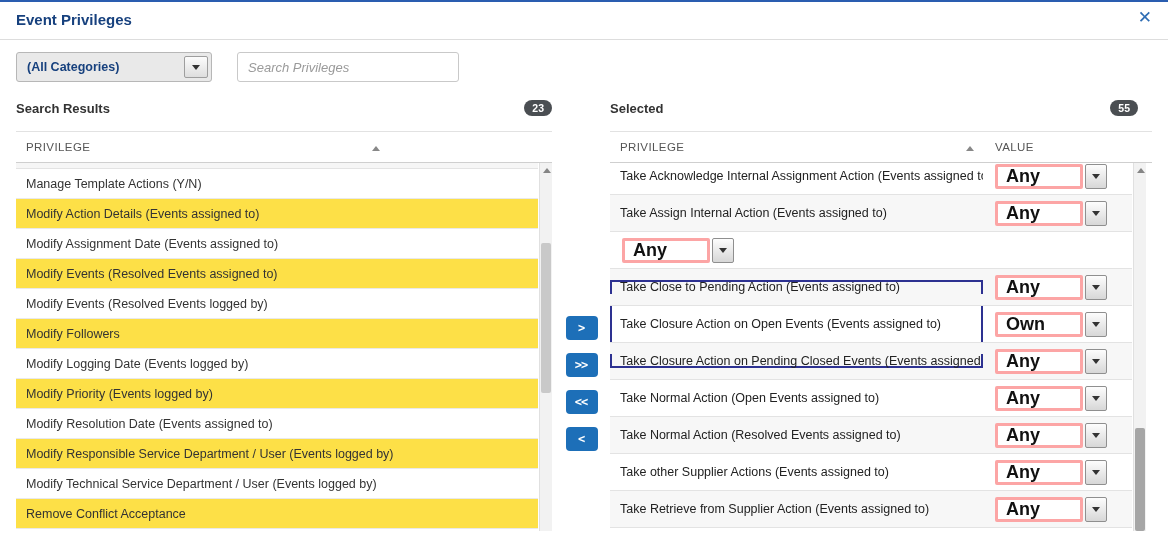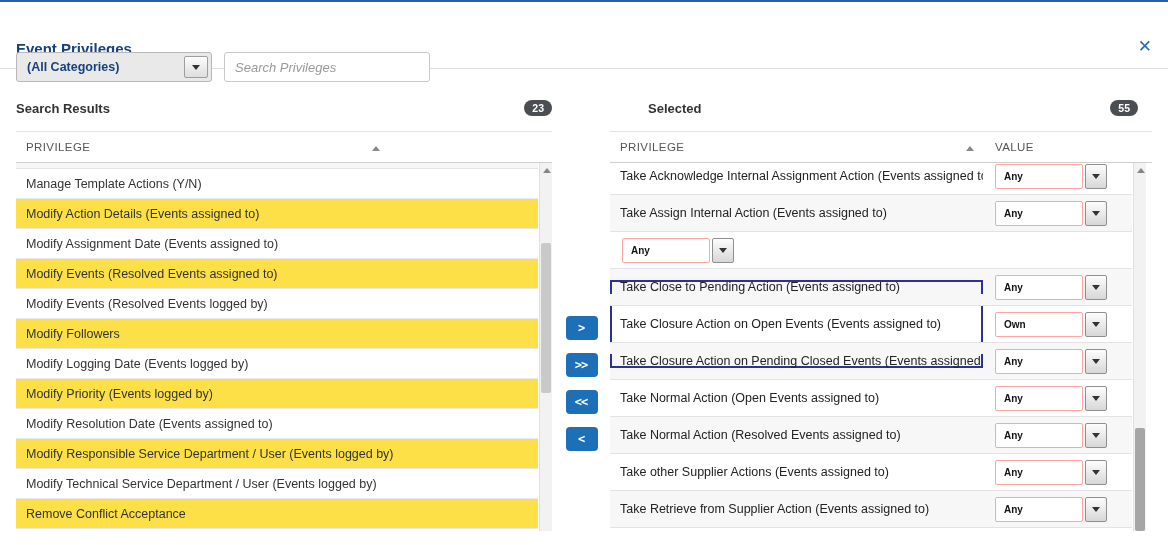--- a/index.html
+++ b/index.html
@@ -3,39 +3,39 @@
 <meta charset="utf-8">
 <style>
   * { box-sizing: border-box; }
   html,body { margin:0; padding:0; }
   body {
     width:1168px; height:545px; overflow:hidden; position:relative;
     background:#fff; color:#333;
     font-family:"Liberation Sans","DejaVu Sans",sans-serif; font-size:13px;
   }
   .top-line { position:absolute; top:0; left:0; right:0; height:2px; background:#2a5db0; }
-  .header { position:absolute; top:2px; left:0; right:0; height:38px; border-bottom:1px solid #ddd; background:#fff;margin-top:29px; }
+  .header { position:absolute; top:2px; left:0; right:0; height:38px; border-bottom:1px solid #ddd; background:#fff; }
   .title { position:absolute; left:16px; top:9px; font-size:15px; font-weight:bold; color:#17417e; }
   .close { position:absolute; right:16px; top:5px; font-size:17px; font-weight:bold; color:#2e6db4; cursor:pointer; }
 
-  .filters { position:absolute; top:52px; left:16px; display:flex; gap:12px; }
+  .filters { position:absolute; top:52px; left:16px; display:flex; gap:25px; }
   .catsel { width:196px; height:30px; background:#e9e9e9; border:1px solid #b7b7b7; border-radius:3px;
     display:flex; align-items:center; justify-content:space-between; padding-left:10px; cursor:pointer; }
   .catsel .lbl { font-weight:bold; color:#17417e; font-size:12.5px; }
   .catsel .dd { width:24px; height:22px; margin-right:3px; border:1px solid #9e9e9e; border-radius:2px;
     background:linear-gradient(#fcfcfc,#dedede); display:flex; align-items:center; justify-content:center; }
-  .search { width:206px; height:30px; border:1px solid #c9c9c9; border-radius:3px; padding:0 10px;
+  .search { width:222px; height:30px; border:1px solid #c9c9c9; border-radius:3px; padding:0 10px;
     font-size:13px; font-family:inherit; color:#333; outline:none; }
   .search::placeholder { color:#9a9a9a; font-style:italic; }
 
   .panel { position:absolute; top:96px; bottom:14px; }
   .panel.left  { left:16px;  width:536px; }
   .panel.right { left:610px; width:542px; }
   .panel-head { height:24px; display:flex; align-items:center; justify-content:space-between; }
-  .panel.right .panel-head { padding-right:14px;margin-left:38px; }
+  .panel.right .panel-head { padding-right:14px; }
   .panel-title { font-weight:bold; font-size:13px; color:#333; }
   .badge { min-width:14px; padding:2px 8px; border-radius:9px; background:#4a4e52; color:#fff;
     font-size:10.5px; font-weight:bold; text-align:center; line-height:12px; }
 
   .col-head { position:absolute; left:0; right:0; top:35px; height:32px;
     border-top:1px solid #e2e2e2; border-bottom:1px solid #cfcfcf; }
   .col-label, .val-label { position:absolute; top:9px; font-size:11.5px; color:#555; letter-spacing:.4px; }
   .col-label { left:10px; }
   .val-label { left:385px; }
   .sort { position:absolute; left:356px; top:14px; width:0; height:0;
@@ -49,22 +49,22 @@
   .lrow { height:30px; line-height:30px; padding-left:10px; border-bottom:1px solid #e9e9e9;
     white-space:nowrap; overflow:hidden; cursor:pointer; font-size:12.5px; background:#fff; }
   .lrow.alt { background:#fde047; }
 
   .rlist { margin-top:-5px; }
   .rrow { height:37px; display:flex; align-items:stretch; border-bottom:1px solid #e3e3e3; cursor:pointer; background:#fff; }
   .rrow.alt { background:#f7f7f7;align-items:center; }
   .priv { width:373px; display:flex; align-items:center; padding-left:10px; font-size:12.5px; color:#222;
     white-space:nowrap; overflow:hidden; }
   .val { display:flex; align-items:center; margin-left:12px; gap:2px; }
-  .valbox { width:88px; height:25px; border:1px solid #fca5a5; border-radius:2px; background:#fff;
-    display:flex; align-items:center; padding-left:8px; font-weight:bold; font-size:10px; color:#111; }
+  .valbox { width:88px; height:25px; border:3px solid #fca5a5; border-radius:2px; background:#fff;
+    display:flex; align-items:center; padding-left:8px; font-weight:bold; font-size:18px; color:#111; }
   .valbtn { width:22px; height:25px; border:1px solid #8f8f8f; border-radius:2px;
     background:linear-gradient(#fdfdfd,#d7d7d7); display:flex; align-items:center; justify-content:center; cursor:pointer; }
   .tri-down { width:0; height:0; border-left:4px solid transparent; border-right:4px solid transparent; border-top:5px solid #333; }
 
   .sel .priv { box-shadow: inset 2px 0 0 0 #2d3191, inset -2px 0 0 0 #2d3191; }
   .sel-first .priv { box-shadow: inset 2px 0 0 0 #2d3191, inset -2px 0 0 0 #2d3191, inset 0 2px 0 0 #2d3191; }
   .sel-last .priv { box-shadow: inset 2px 0 0 0 #2d3191, inset -2px 0 0 0 #2d3191, inset 0 -2px 0 0 #2d3191; }
 
   .transfer { position:absolute; left:566px; top:316px; display:flex; flex-direction:column; gap:13px; }
   .tbtn { width:32px; height:24px; background:#1d6fb8; border:none; border-radius:4px; color:#fff;

